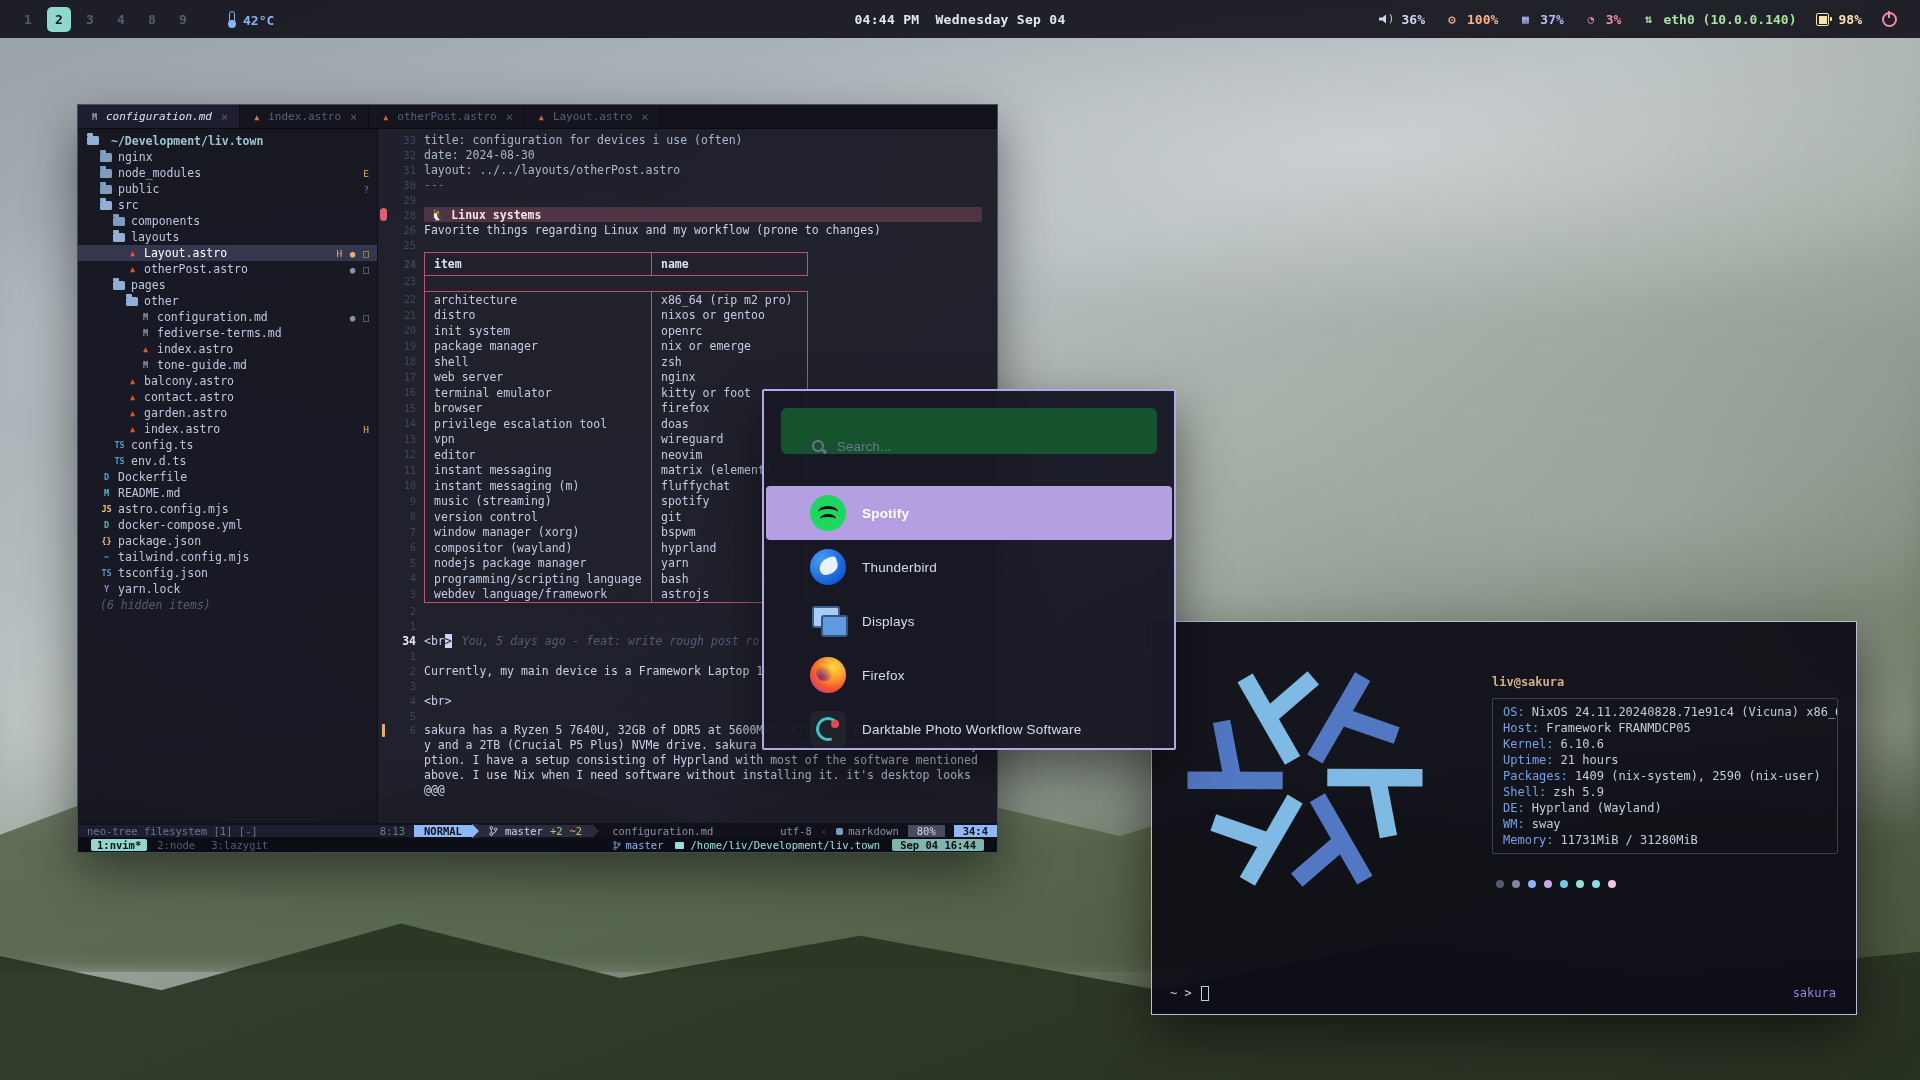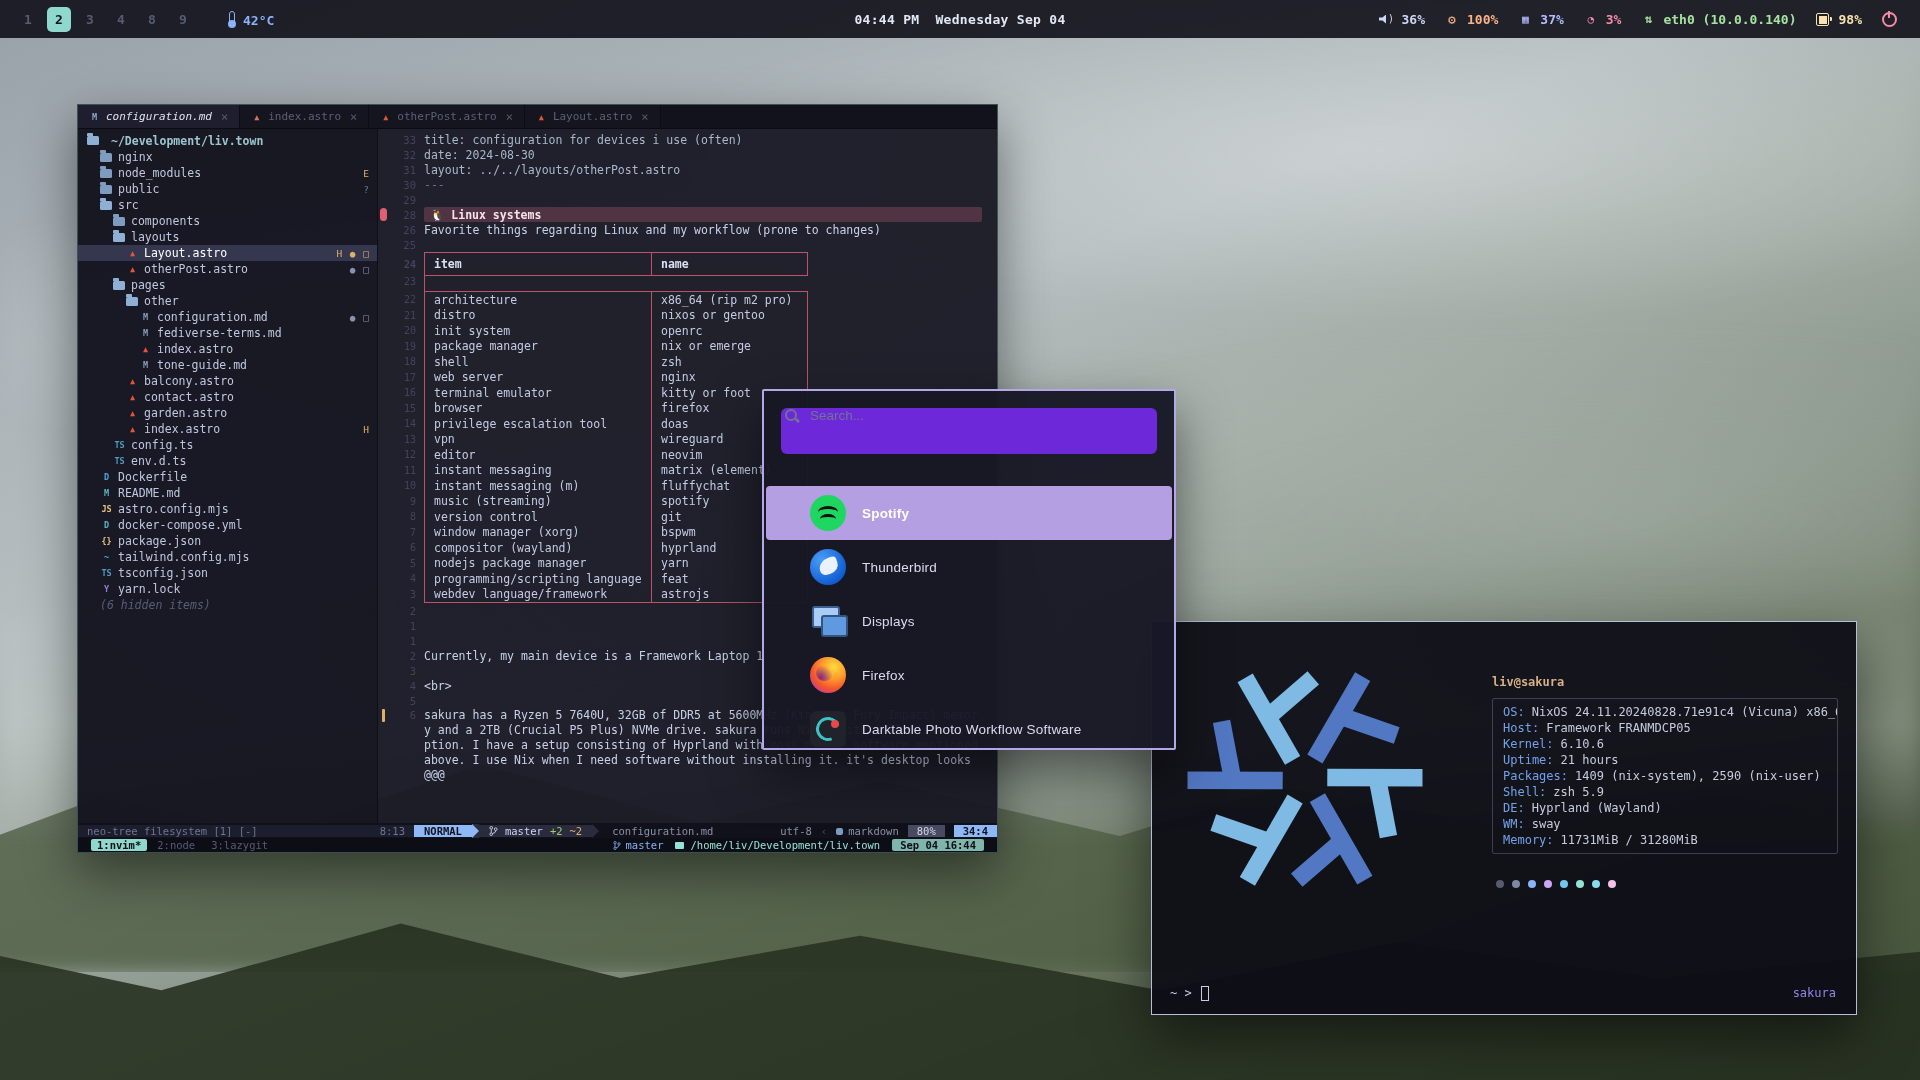--- a/index.html
+++ b/index.html
@@ -122,21 +122,21 @@
   .tm-win{color:#565b76;padding:0 6px;cursor:pointer}
   .tm-win.active{background:#8ed8cd;color:#0d0d15;border-radius:2px;font-weight:700}
   .tm-right{margin-left:auto;display:flex;align-items:center;gap:12px}
   .tm-branch{color:#89b4fa;display:flex;gap:5px;align-items:center}
   .tm-path{color:#94e2d5;display:flex;align-items:center}
   .tm-path::before{content:"";width:9px;height:7px;background:#94e2d5;border-radius:1px;margin-right:6px}
   .tm-date{background:#7fb5aa;color:#0d0d15;padding:0 8px;border-radius:2px;height:12px;display:flex;align-items:center;font-weight:700}
 
   
   .launcher{position:absolute;left:762px;top:389px;width:414px;height:361px;background:rgba(24,24,37,.97);border:2px solid #b4a7e8;border-radius:2px;overflow:hidden;z-index:30;box-shadow:0 22px 50px rgba(0,0,0,.5)}
-  .search{margin:17px 17px 0;height:46px;background:#6d28d9;border-radius:6px;display:flex;align-items:flex-start;padding:0 3px;gap:11px}
+  .search{margin:17px 17px 0;height:46px;background:#14532d;border-radius:6px;display:flex;align-items:flex-end;padding:0 30px;gap:11px}
   .search input{background:transparent;border:none;outline:none;color:#aab0c8;font:13.5px "Liberation Sans",sans-serif;width:100%}
   .search input::placeholder{color:#6f7591}
   .mag{width:15px;height:15px;position:relative;flex:none}
   .mag::before{content:"";position:absolute;left:1px;top:1px;width:8px;height:8px;border:2px solid #6f7591;border-radius:50%}
   .mag::after{content:"";position:absolute;left:11px;top:11px;width:5px;height:2.5px;background:#6f7591;transform:rotate(45deg);border-radius:1px}
   .entries{margin-top:32px}
   .entry{height:54px;display:flex;align-items:center;gap:16px;padding-left:44px;margin:0 2px;border-radius:4px;cursor:pointer}
   .entry.selected{background:#b49fe3}
   .entry-label{font:500 13.5px "Liberation Sans",sans-serif;color:#d9dcef;letter-spacing:.2px}
   .entry.selected .entry-label{color:#ffffff;font-weight:600}
@@ -664,21 +664,21 @@
 
             <div class="tbl-row" data-name="table-row">
               <span class="rowrel" data-name="line-number">5</span>
               <span class="c1" data-name="table-cell-item">nodejs package manager</span>
               <span class="c2" data-name="table-cell-name">yarn</span>
             </div>
 
             <div class="tbl-row" data-name="table-row">
               <span class="rowrel" data-name="line-number">4</span>
               <span class="c1" data-name="table-cell-item">programming/scripting language</span>
-              <span class="c2" data-name="table-cell-name">feat</span>
+              <span class="c2" data-name="table-cell-name">bash</span>
             </div>
 
             <div class="tbl-row" data-name="table-row">
               <span class="rowrel" data-name="line-number">3</span>
               <span class="c1" data-name="table-cell-item">webdev language/framework</span>
               <span class="c2" data-name="table-cell-name">astrojs</span>
             </div>
           </div>
       </div>
 
@@ -690,20 +690,25 @@
             <span class="etext" data-cls=""></span>
           </div>
 
           <div class="eline" data-name="editor-line">
             <span class="sign"></span>
             <span class="lnum" data-name="line-number">1</span>
             <span class="etext" data-cls=""></span>
           </div>
         </div>
 
+      <div class="eline" data-name="cursor-line">
+        <span class="sign"></span>
+        <span class="lnum cur" data-name="current-line-number">34</span>
+        <span class="etext"><span class="cursor-pre">&lt;br</span><span class="cursor-ch" data-name="cursor">&gt;</span><span class="blame" data-name="git-blame-text">You, 5 days ago - feat: write rough post ro</span></span>
+      </div>
 
       <div>
 
           <div class="eline" data-name="editor-line">
             <span class="sign"></span>
             <span class="lnum" data-name="line-number">1</span>
             <span class="etext" data-cls=""></span>
           </div>
 
           <div class="eline" data-name="editor-line">

